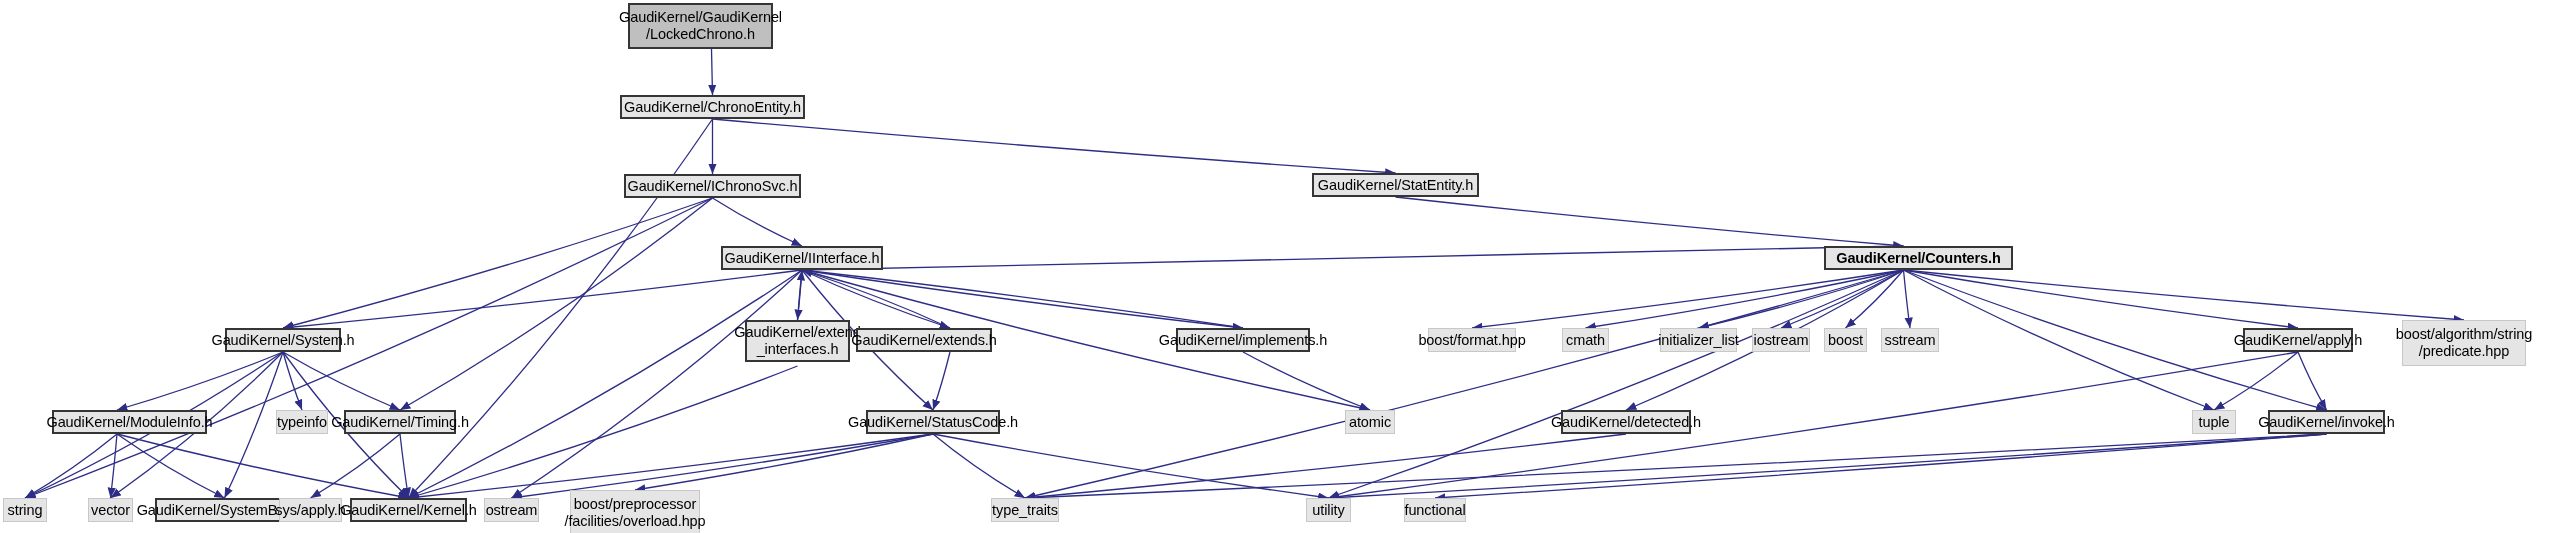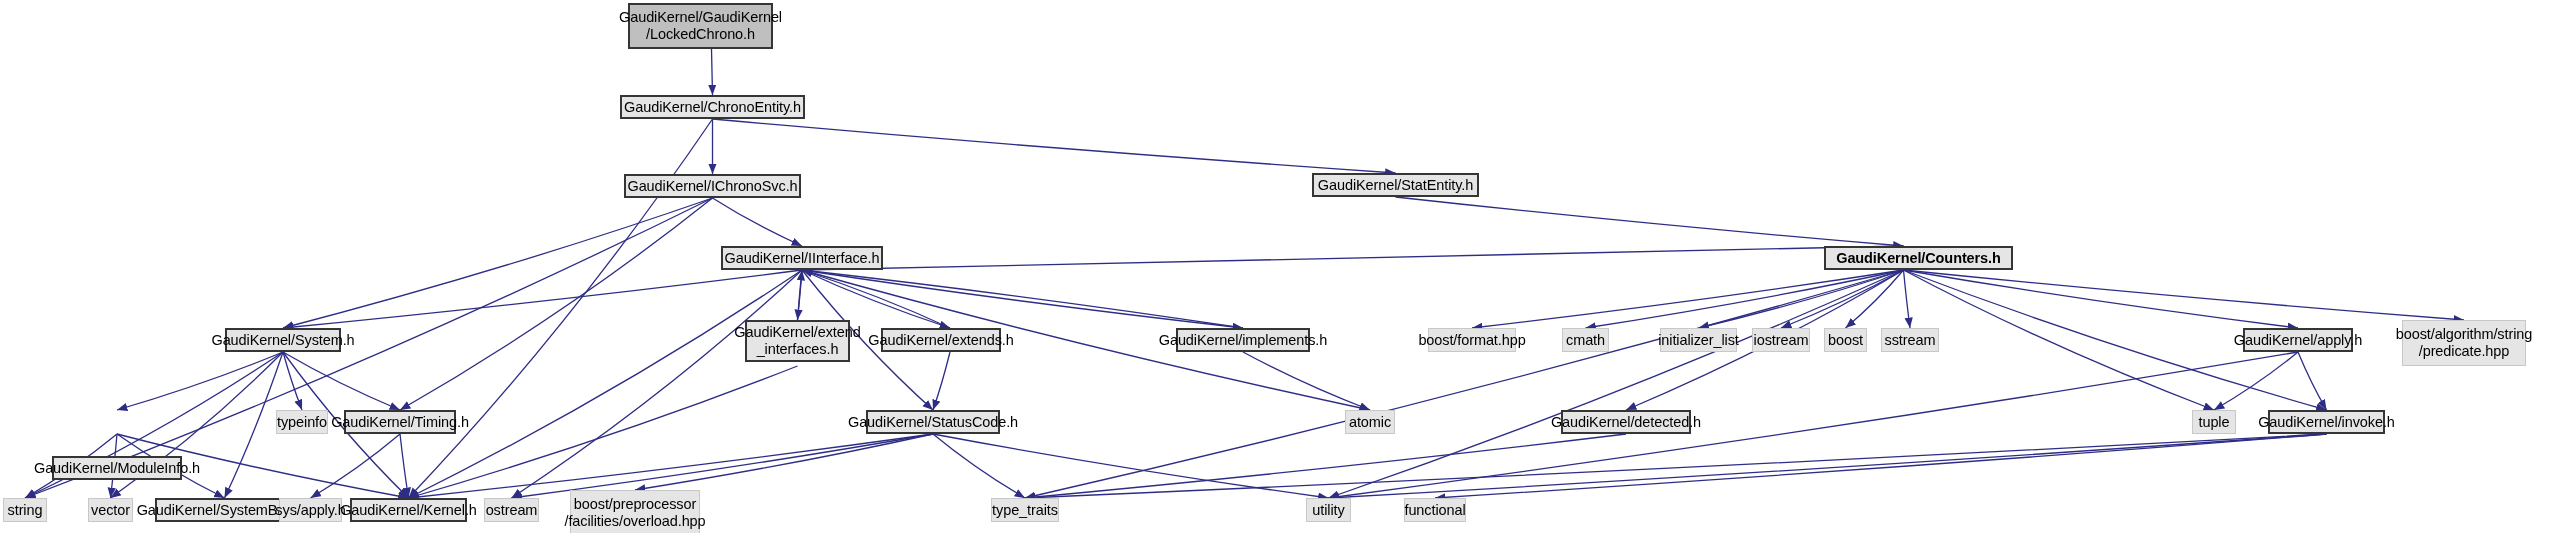--- a/index.html
+++ b/index.html
@@ -124,32 +124,32 @@
       <div class="node root" style="left: 628px; top: 3px; width: 145px; height: 46px;">GaudiKernel/GaudiKernel
 /LockedChrono.h</div>
       <div class="node local" style="left: 620px; top: 95px; width: 185px; height: 24px;">GaudiKernel/ChronoEntity.h</div>
       <div class="node local" style="left: 624px; top: 174px; width: 177px; height: 24px;">GaudiKernel/IChronoSvc.h</div>
       <div class="node local" style="left: 1312px; top: 173px; width: 167px; height: 24px;">GaudiKernel/StatEntity.h</div>
       <div class="node local" style="left: 721px; top: 246px; width: 162px; height: 24px;">GaudiKernel/IInterface.h</div>
       <div class="node local" style="left: 1824px; top: 246px; width: 189px; height: 24px; font-weight: bold;">GaudiKernel/Counters.h</div>
       <div class="node local" style="left: 225px; top: 328px; width: 116px; height: 24px;">GaudiKernel/System.h</div>
       <div class="node local" style="left: 745px; top: 320px; width: 105px; height: 42px;">GaudiKernel/extend
 _interfaces.h</div>
-      <div class="node local" style="left: 881px; top: 328px; width: 120px; height: 24px; text-align: center;">GaudiKernel/extends.h</div>
+      <div class="node local" style="left: 856px; top: 328px; width: 136px; height: 24px; text-align: center;">GaudiKernel/extends.h</div>
       <div class="node local" style="left: 1176px; top: 328px; width: 134px; height: 24px;">GaudiKernel/implements.h</div>
       <div class="node ext" style="left: 1428px; top: 328px; width: 88px; height: 24px;">boost/format.hpp</div>
       <div class="node ext" style="left: 1562px; top: 328px; width: 47px; height: 24px;">cmath</div>
       <div class="node ext" style="left: 1660px; top: 328px; width: 77px; height: 24px;">initializer_list</div>
       <div class="node ext" style="left: 1752px; top: 328px; width: 58px; height: 24px;">iostream</div>
       <div class="node ext" style="left: 1824px; top: 328px; width: 43px; height: 24px;">boost</div>
       <div class="node ext" style="left: 1881px; top: 328px; width: 58px; height: 24px;">sstream</div>
       <div class="node local" style="left: 2243px; top: 328px; width: 110px; height: 24px;">GaudiKernel/apply.h</div>
       <div class="node ext" style="left: 2402px; top: 320px; width: 124px; height: 46px;">boost/algorithm/string
 /predicate.hpp</div>
-      <div class="node local" style="left: 52px; top: 410px; width: 130px; height: 24px; margin-top: 46px;">GaudiKernel/ModuleInfo.h</div>
+      <div class="node local" style="left: 52px; top: 410px; width: 155px; height: 24px;">GaudiKernel/ModuleInfo.h</div>
       <div class="node ext" style="left: 276px; top: 410px; width: 52px; height: 24px;">typeinfo</div>
       <div class="node local" style="left: 344px; top: 410px; width: 112px; height: 24px;">GaudiKernel/Timing.h</div>
       <div class="node local" style="left: 866px; top: 410px; width: 134px; height: 24px;">GaudiKernel/StatusCode.h</div>
       <div class="node ext" style="left: 1345px; top: 410px; width: 50px; height: 24px;">atomic</div>
       <div class="node local" style="left: 1561px; top: 410px; width: 130px; height: 24px;">GaudiKernel/detected.h</div>
       <div class="node ext" style="left: 2192px; top: 410px; width: 44px; height: 24px;">tuple</div>
       <div class="node local" style="left: 2268px; top: 410px; width: 117px; height: 24px;">GaudiKernel/invoke.h</div>
       <div class="node ext" style="left: 3px; top: 498px; width: 44px; height: 24px;">string</div>
       <div class="node ext" style="left: 88px; top: 498px; width: 45px; height: 24px;">vector</div>
       <div class="node local" style="left: 155px; top: 498px; width: 139px; height: 24px;">GaudiKernel/SystemBase.h</div>

